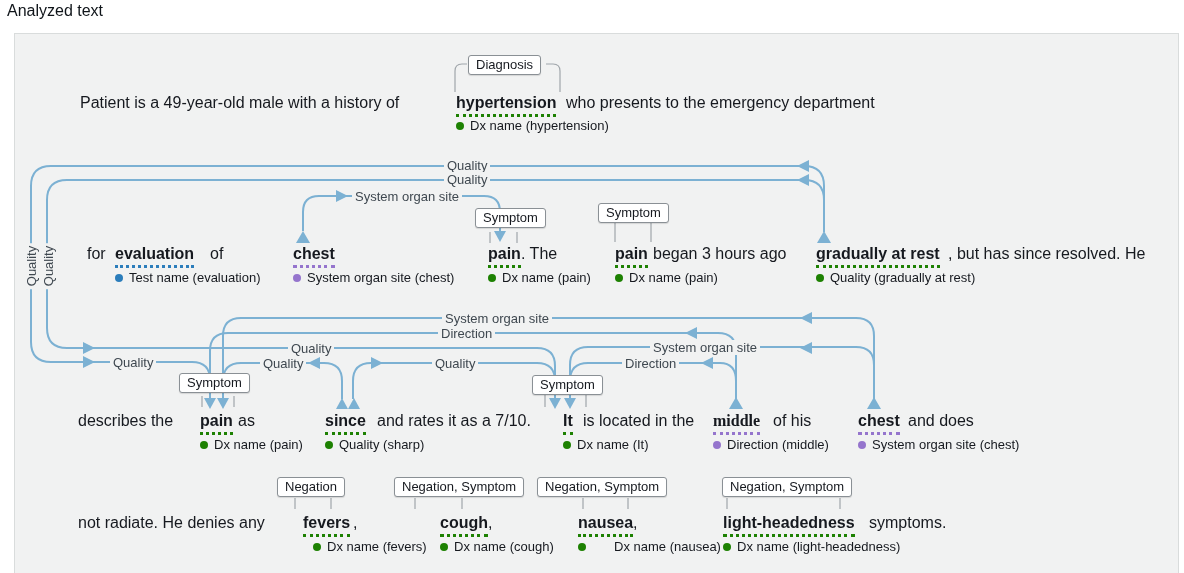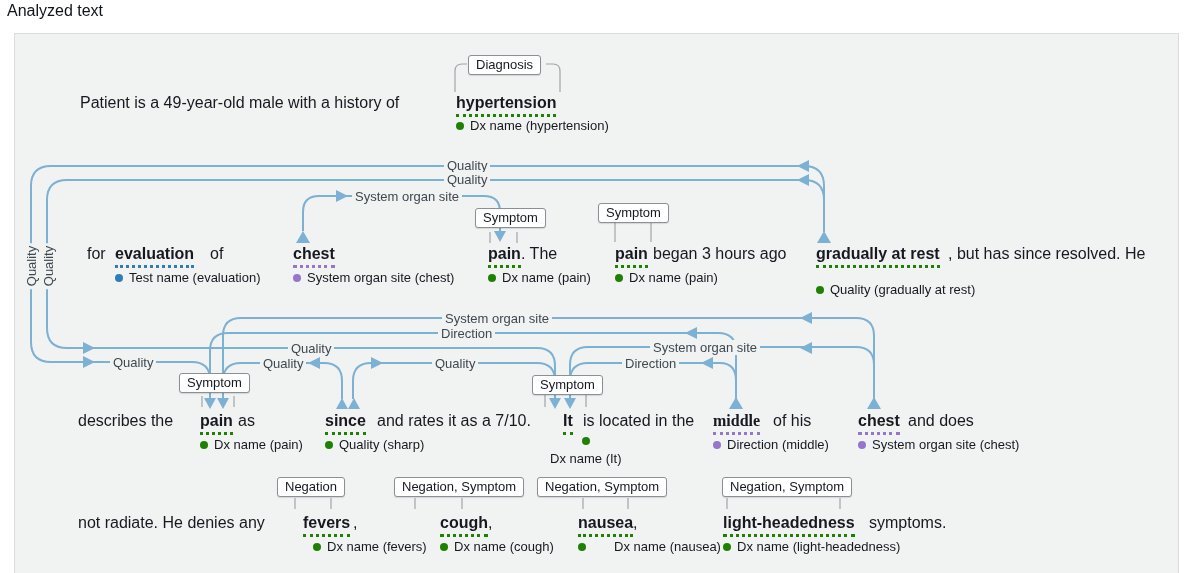--- a/index.html
+++ b/index.html
@@ -109,20 +109,21 @@
   <div class="tagbox" style="left:598px; top:203px;">Symptom</div>
   <div class="tagbox" style="left:179px; top:373px;">Symptom</div>
   <div class="tagbox" style="left:532px; top:375px;">Symptom</div>
   <div class="tagbox" style="left:277px; top:477px;">Negation</div>
   <div class="tagbox" style="left:394px; top:477px;">Negation, Symptom</div>
   <div class="tagbox" style="left:537px; top:477px;">Negation, Symptom</div>
   <div class="tagbox" style="left:722px; top:477px;">Negation, Symptom</div>
 
   <div class="t" style="left:80px; top:94px;">Patient is a 49-year-old male with a history of</div>
   <div class="e g" style="left:456px; top:94px;">hypertension</div>
+  <div class="t" style="left:566px; top:94px;">who presents to the emergency department</div>
   <div class="sub" style="left:456px; top:118px;">
     <span class="dot g"></span>
       <span>Dx name (hypertension)</span>
   </div>
 
   <div class="t" style="left:87px; top:245px;">for</div>
   <div class="e b" style="left:115px; top:245px;">evaluation</div>
   <div class="t" style="left:210px; top:245px;">of</div>
   <div class="e p" style="left:293px; top:245px;">chest</div>
   <div class="e g" style="left:488px; top:245px;">pain</div>
@@ -140,21 +141,21 @@
       <span>System organ site (chest)</span>
   </div>
   <div class="sub" style="left:488px; top:270px;">
     <span class="dot g"></span>
       <span>Dx name (pain)</span>
   </div>
   <div class="sub" style="left:615px; top:270px;">
     <span class="dot g"></span>
       <span>Dx name (pain)</span>
   </div>
-  <div class="sub" style="left:816px; top:270px;margin-top:12px;">
+  <div class="sub" style="left:816px; top:270px;">
     <span class="dot g"></span>
       <span>Quality (gradually at rest)</span>
   </div>
 
   <div class="t" style="left:78px; top:412px;">describes the</div>
   <div class="e g" style="left:200px; top:412px;">pain</div>
   <div class="t" style="left:238px; top:412px;">as</div>
   <div class="e g" style="left:325px; top:412px;">since</div>
   <div class="t" style="left:377px; top:412px;">and rates it as a 7/10.</div>
   <div class="e g" style="left:563px; top:412px;">It</div>
@@ -164,21 +165,21 @@
   <div class="e p" style="left:858px; top:412px;">chest</div>
   <div class="t" style="left:908px; top:412px;">and does</div>
   <div class="sub" style="left:200px; top:437px;">
     <span class="dot g"></span>
       <span>Dx name (pain)</span>
   </div>
   <div class="sub" style="left:325px; top:437px;">
     <span class="dot g"></span>
       <span>Quality (sharp)</span>
   </div>
-  <div class="sub" style="left:550px; top:437px;flex-direction:column;">
+  <div class="sub" style="left:563px; top:437px;">
     <span class="dot g"></span>
       <span>Dx name (It)</span>
   </div>
   <div class="sub" style="left:713px; top:437px;">
     <span class="dot p"></span>
       <span>Direction (middle)</span>
   </div>
   <div class="sub" style="left:858px; top:437px;">
     <span class="dot p"></span>
       <span>System organ site (chest)</span>

